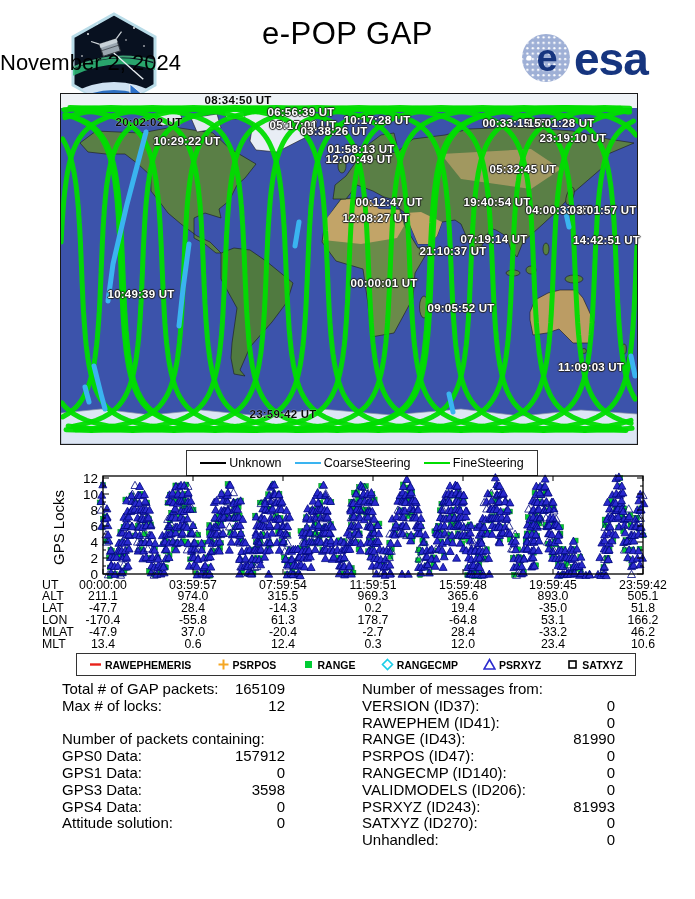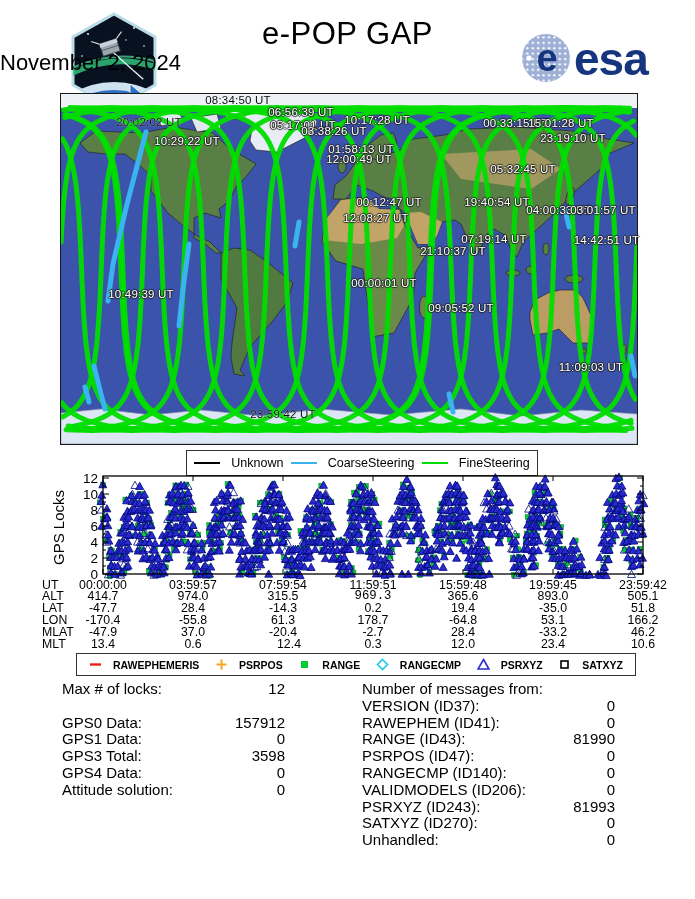--- a/index.html
+++ b/index.html
@@ -4,31 +4,31 @@
 <style>
   html,body{margin:0;padding:0;background:#888;}
   .page{position:relative;width:695px;height:899px;background:#ffffff;
         font-family:"Liberation Sans",sans-serif;overflow:hidden;margin:0 auto;}
   .abs{position:absolute;}
   
   .title{left:0;right:0;top:16px;text-align:center;font-size:31px;color:#000;letter-spacing:.5px;}
   .date{left:0;right:0;top:50px;text-align:left;font-size:22px;color:#000;}
   
   .map-frame{left:60px;top:93px;width:576px;height:350px;border:1px solid #1a1a1a;}
-  .map-label{position:absolute;transform:translate(-50%,-50%);font-size:11.5px;font-weight:400;
+  .map-label{position:absolute;transform:translate(-50%,-50%);font-size:11.5px;font-weight:700;
              white-space:nowrap;letter-spacing:.2px;}
   .map-label.white{color:#fff;text-shadow:-1px 0 1px #222,1px 0 1px #222,0 -1px 1px #222,0 1px 1px #222;}
   .map-label.black{color:#0a0a0a;text-shadow:0 0 1px #fff;}
   
   .legend-box{border:1.2px solid #333;background:#fff;display:flex;align-items:center;
               justify-content:space-evenly;}
   .legend1{left:186px;top:450px;width:350px;height:24px;font-size:12.5px;color:#000;}
   .legend2{left:76px;top:653px;width:560px;height:23px;font-size:10.5px;font-weight:700;color:#000;
            justify-content:space-between;padding:0 12px;box-sizing:border-box;}
-  .legend-item{display:flex;align-items:center;gap:11px;}
+  .legend-item{display:flex;align-items:center;gap:3px;}
   .swatch-line{display:inline-block;width:26px;height:0;border-top:2.5px solid #000;}
   
   .gps-ylabel{left:50px;top:471px;width:18px;height:112px;display:flex;align-items:center;justify-content:center;}
   .gps-ylabel span{transform:rotate(-90deg);font-size:15px;white-space:nowrap;color:#000;}
   
   .ax-row-label{position:absolute;width:40px;text-align:left;font-size:12.3px;color:#000;}
   .ax-val{position:absolute;width:84px;text-align:center;font-size:12.3px;color:#000;}
   
   .stats-col{font-size:15px;color:#000;}
   .stat-row{display:flex;min-height:16.8px;line-height:16.8px;}
@@ -1970,24 +1970,24 @@
   <div id="axis-table">
       <div class="abs ax-row-label" style="left: 42px; top: 577.5px;">UT</div>
       <div class="abs ax-val" style="left: 61px; top: 577.5px;">00:00:00</div>
       <div class="abs ax-val" style="left: 151px; top: 577.5px;">03:59:57</div>
       <div class="abs ax-val" style="left: 241px; top: 577.5px;">07:59:54</div>
       <div class="abs ax-val" style="left: 331px; top: 577.5px;">11:59:51</div>
       <div class="abs ax-val" style="left: 421px; top: 577.5px;">15:59:48</div>
       <div class="abs ax-val" style="left: 511px; top: 577.5px;">19:59:45</div>
       <div class="abs ax-val" style="left: 601px; top: 577.5px;">23:59:42</div>
       <div class="abs ax-row-label" style="left: 42px; top: 589.4px;">ALT</div>
-      <div class="abs ax-val" style="left: 61px; top: 589.4px;">414.7</div>
+      <div class="abs ax-val" style="left: 61px; top: 589.4px;">211.1</div>
       <div class="abs ax-val" style="left: 151px; top: 589.4px;">974.0</div>
       <div class="abs ax-val" style="left: 241px; top: 589.4px;">315.5</div>
-      <div class="abs ax-val" style="left: 331px; top: 589.4px; font-family: Liberation Mono, monospace;">969.3</div>
+      <div class="abs ax-val" style="left: 331px; top: 589.4px;">969.3</div>
       <div class="abs ax-val" style="left: 421px; top: 589.4px;">365.6</div>
       <div class="abs ax-val" style="left: 511px; top: 589.4px;">893.0</div>
       <div class="abs ax-val" style="left: 601px; top: 589.4px;">505.1</div>
       <div class="abs ax-row-label" style="left: 42px; top: 601.3px;">LAT</div>
       <div class="abs ax-val" style="left: 61px; top: 601.3px;">-47.7</div>
       <div class="abs ax-val" style="left: 151px; top: 601.3px;">28.4</div>
       <div class="abs ax-val" style="left: 241px; top: 601.3px;">-14.3</div>
       <div class="abs ax-val" style="left: 331px; top: 601.3px;">0.2</div>
       <div class="abs ax-val" style="left: 421px; top: 601.3px;">19.4</div>
       <div class="abs ax-val" style="left: 511px; top: 601.3px;">-35.0</div>
@@ -2004,21 +2004,21 @@
       <div class="abs ax-val" style="left: 61px; top: 625.1px;">-47.9</div>
       <div class="abs ax-val" style="left: 151px; top: 625.1px;">37.0</div>
       <div class="abs ax-val" style="left: 241px; top: 625.1px;">-20.4</div>
       <div class="abs ax-val" style="left: 331px; top: 625.1px;">-2.7</div>
       <div class="abs ax-val" style="left: 421px; top: 625.1px;">28.4</div>
       <div class="abs ax-val" style="left: 511px; top: 625.1px;">-33.2</div>
       <div class="abs ax-val" style="left: 601px; top: 625.1px;">46.2</div>
       <div class="abs ax-row-label" style="left: 42px; top: 637px;">MLT</div>
       <div class="abs ax-val" style="left: 61px; top: 637px;">13.4</div>
       <div class="abs ax-val" style="left: 151px; top: 637px;">0.6</div>
-      <div class="abs ax-val" style="left: 247px; top: 637px;">12.4</div>
+      <div class="abs ax-val" style="left: 241px; top: 637px;">12.4</div>
       <div class="abs ax-val" style="left: 331px; top: 637px;">0.3</div>
       <div class="abs ax-val" style="left: 421px; top: 637px;">12.0</div>
       <div class="abs ax-val" style="left: 511px; top: 637px;">23.4</div>
       <div class="abs ax-val" style="left: 601px; top: 637px;">10.6</div>
     </div>
 
   <div class="abs legend-box legend2" id="legend2">
       <div class="legend-item">
         <svg width="13" height="13" viewBox="0 0 13 13">
           <line x1="1" y1="6.5" x2="12" y2="6.5" stroke="#e8221a" stroke-width="2.4"></line>
@@ -2053,37 +2053,45 @@
       <div class="legend-item">
         <svg width="13" height="13" viewBox="0 0 13 13">
           <rect x="3" y="3" width="7" height="7" fill="none" stroke="#000000" stroke-width="1.6"></rect>
         </svg>
         <span>SATXYZ</span>
       </div>
     </div>
 
   <div class="abs stats-col" id="stats-left" style="left:62px;top:681px;width:223px;">
       <div class="stat-row">
+        <span class="stat-label">Total # of GAP packets:</span>
+        <span class="stat-value">165109</span>
+      </div>
+      <div class="stat-row">
         <span class="stat-label">Max # of locks:</span>
         <span class="stat-value">12</span>
       </div>
       <div class="stat-row">
         <span class="stat-label"></span>
         <span class="stat-value"></span>
       </div>
       <div class="stat-row">
+        <span class="stat-label">Number of packets containing:</span>
+        <span class="stat-value"></span>
+      </div>
+      <div class="stat-row">
         <span class="stat-label">GPS0 Data:</span>
         <span class="stat-value">157912</span>
       </div>
       <div class="stat-row">
         <span class="stat-label">GPS1 Data:</span>
         <span class="stat-value">0</span>
       </div>
       <div class="stat-row">
-        <span class="stat-label">GPS3 Total:</span>
+        <span class="stat-label">GPS3 Data:</span>
         <span class="stat-value">3598</span>
       </div>
       <div class="stat-row">
         <span class="stat-label">GPS4 Data:</span>
         <span class="stat-value">0</span>
       </div>
       <div class="stat-row">
         <span class="stat-label">Attitude solution:</span>
         <span class="stat-value">0</span>
       </div>

